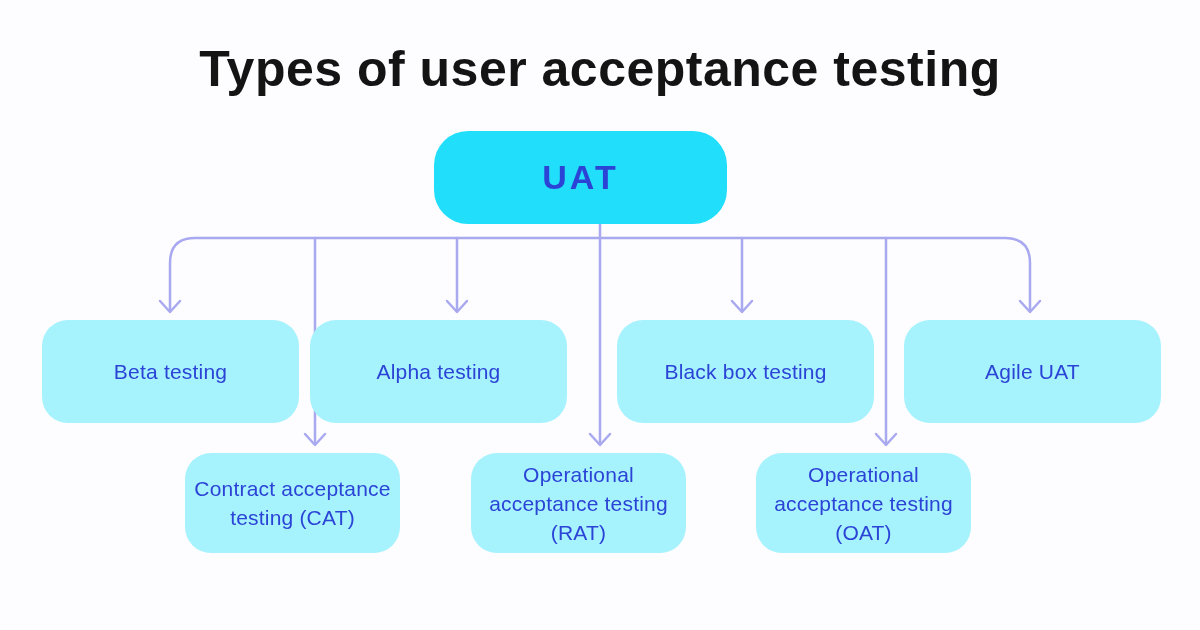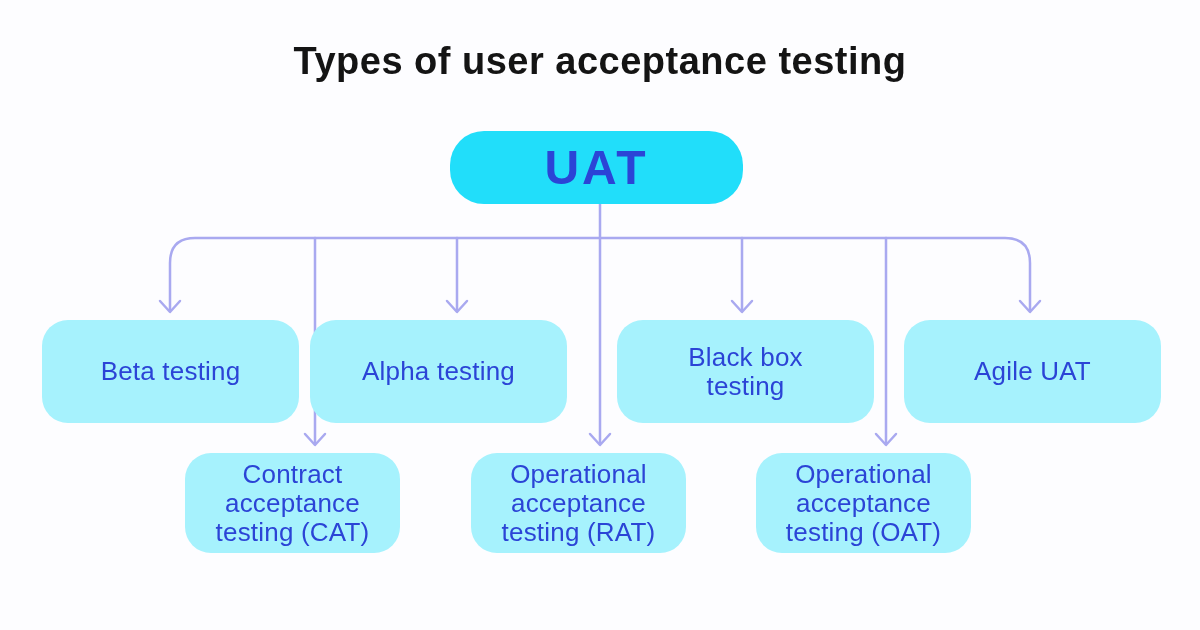--- a/index.html
+++ b/index.html
@@ -22,21 +22,21 @@
     width: 1200px;
     height: 630px;
     background: var(--background);
   }
   .page-title {
     position: absolute;
     top: 40px;
     left: 0;
     width: 1200px;
     text-align: center;
-    font-size: 38px;
+    font-size: 50px;
     font-weight: 700;
     letter-spacing: 0.5px;
     color: var(--title-color);
   }
   .connector-svg {
     position: absolute;
     inset: 0;
     width: 1200px;
     height: 630px;
     pointer-events: none;
@@ -50,32 +50,32 @@
   }
   .node {
     position: absolute;
     display: flex;
     align-items: center;
     justify-content: center;
     text-align: center;
     color: var(--text-blue);
   }
   .node-root {
-    left: 450px; top: 131px;
-    width: 293px; height: 73px;
+    left: 434px; top: 131px;
+    width: 293px; height: 93px;
     background: var(--root-fill);
     border-radius: 34px;
-    font-size: 48px;
+    font-size: 34px;
     font-weight: 600;
     letter-spacing: 3px;
   }
   .node-child {
     background: var(--box-fill);
     border-radius: 26px;
-    font-size: 26px;
+    font-size: 21px;
     font-weight: 400;
     letter-spacing: 0.2px;
     line-height: 29px;
   }
   .row1 { top: 320px; height: 103px; width: 257px; }
   .row2 { top: 453px; height: 100px; width: 215px; }
   .pos-beta  { left: 42px;  }
   .pos-alpha { left: 310px; }
   .pos-black { left: 617px; }
   .pos-agile { left: 904px; }

